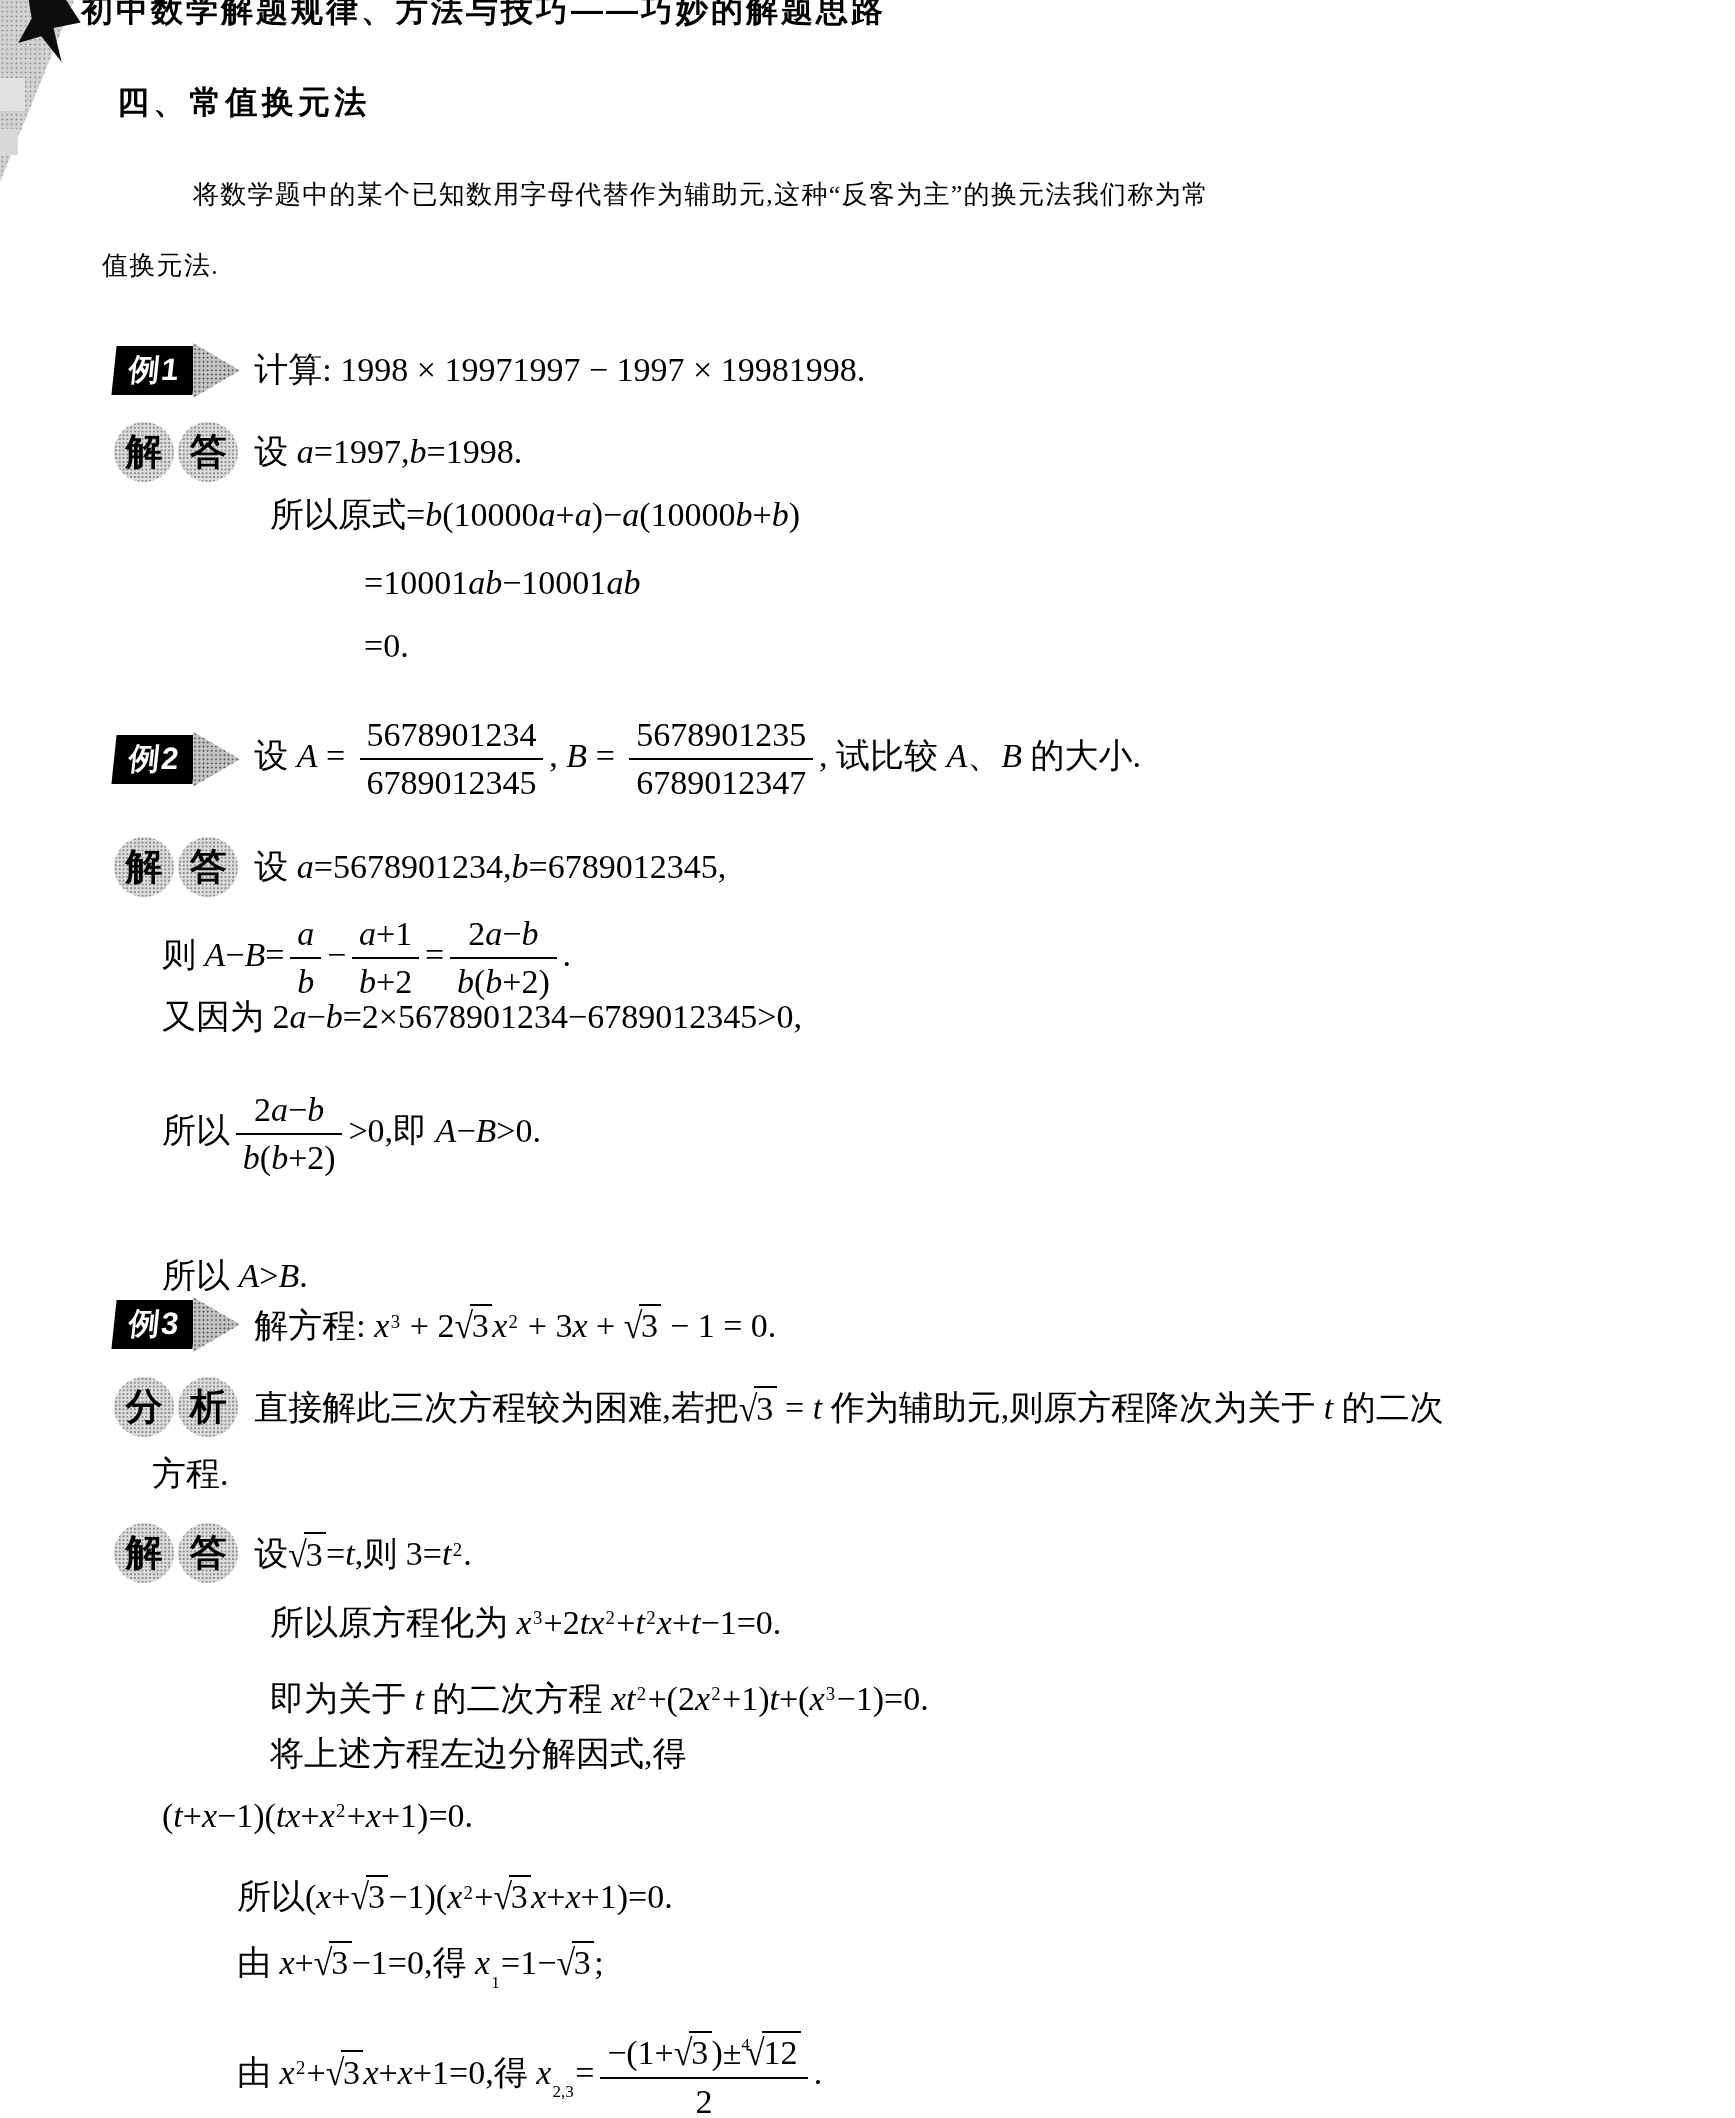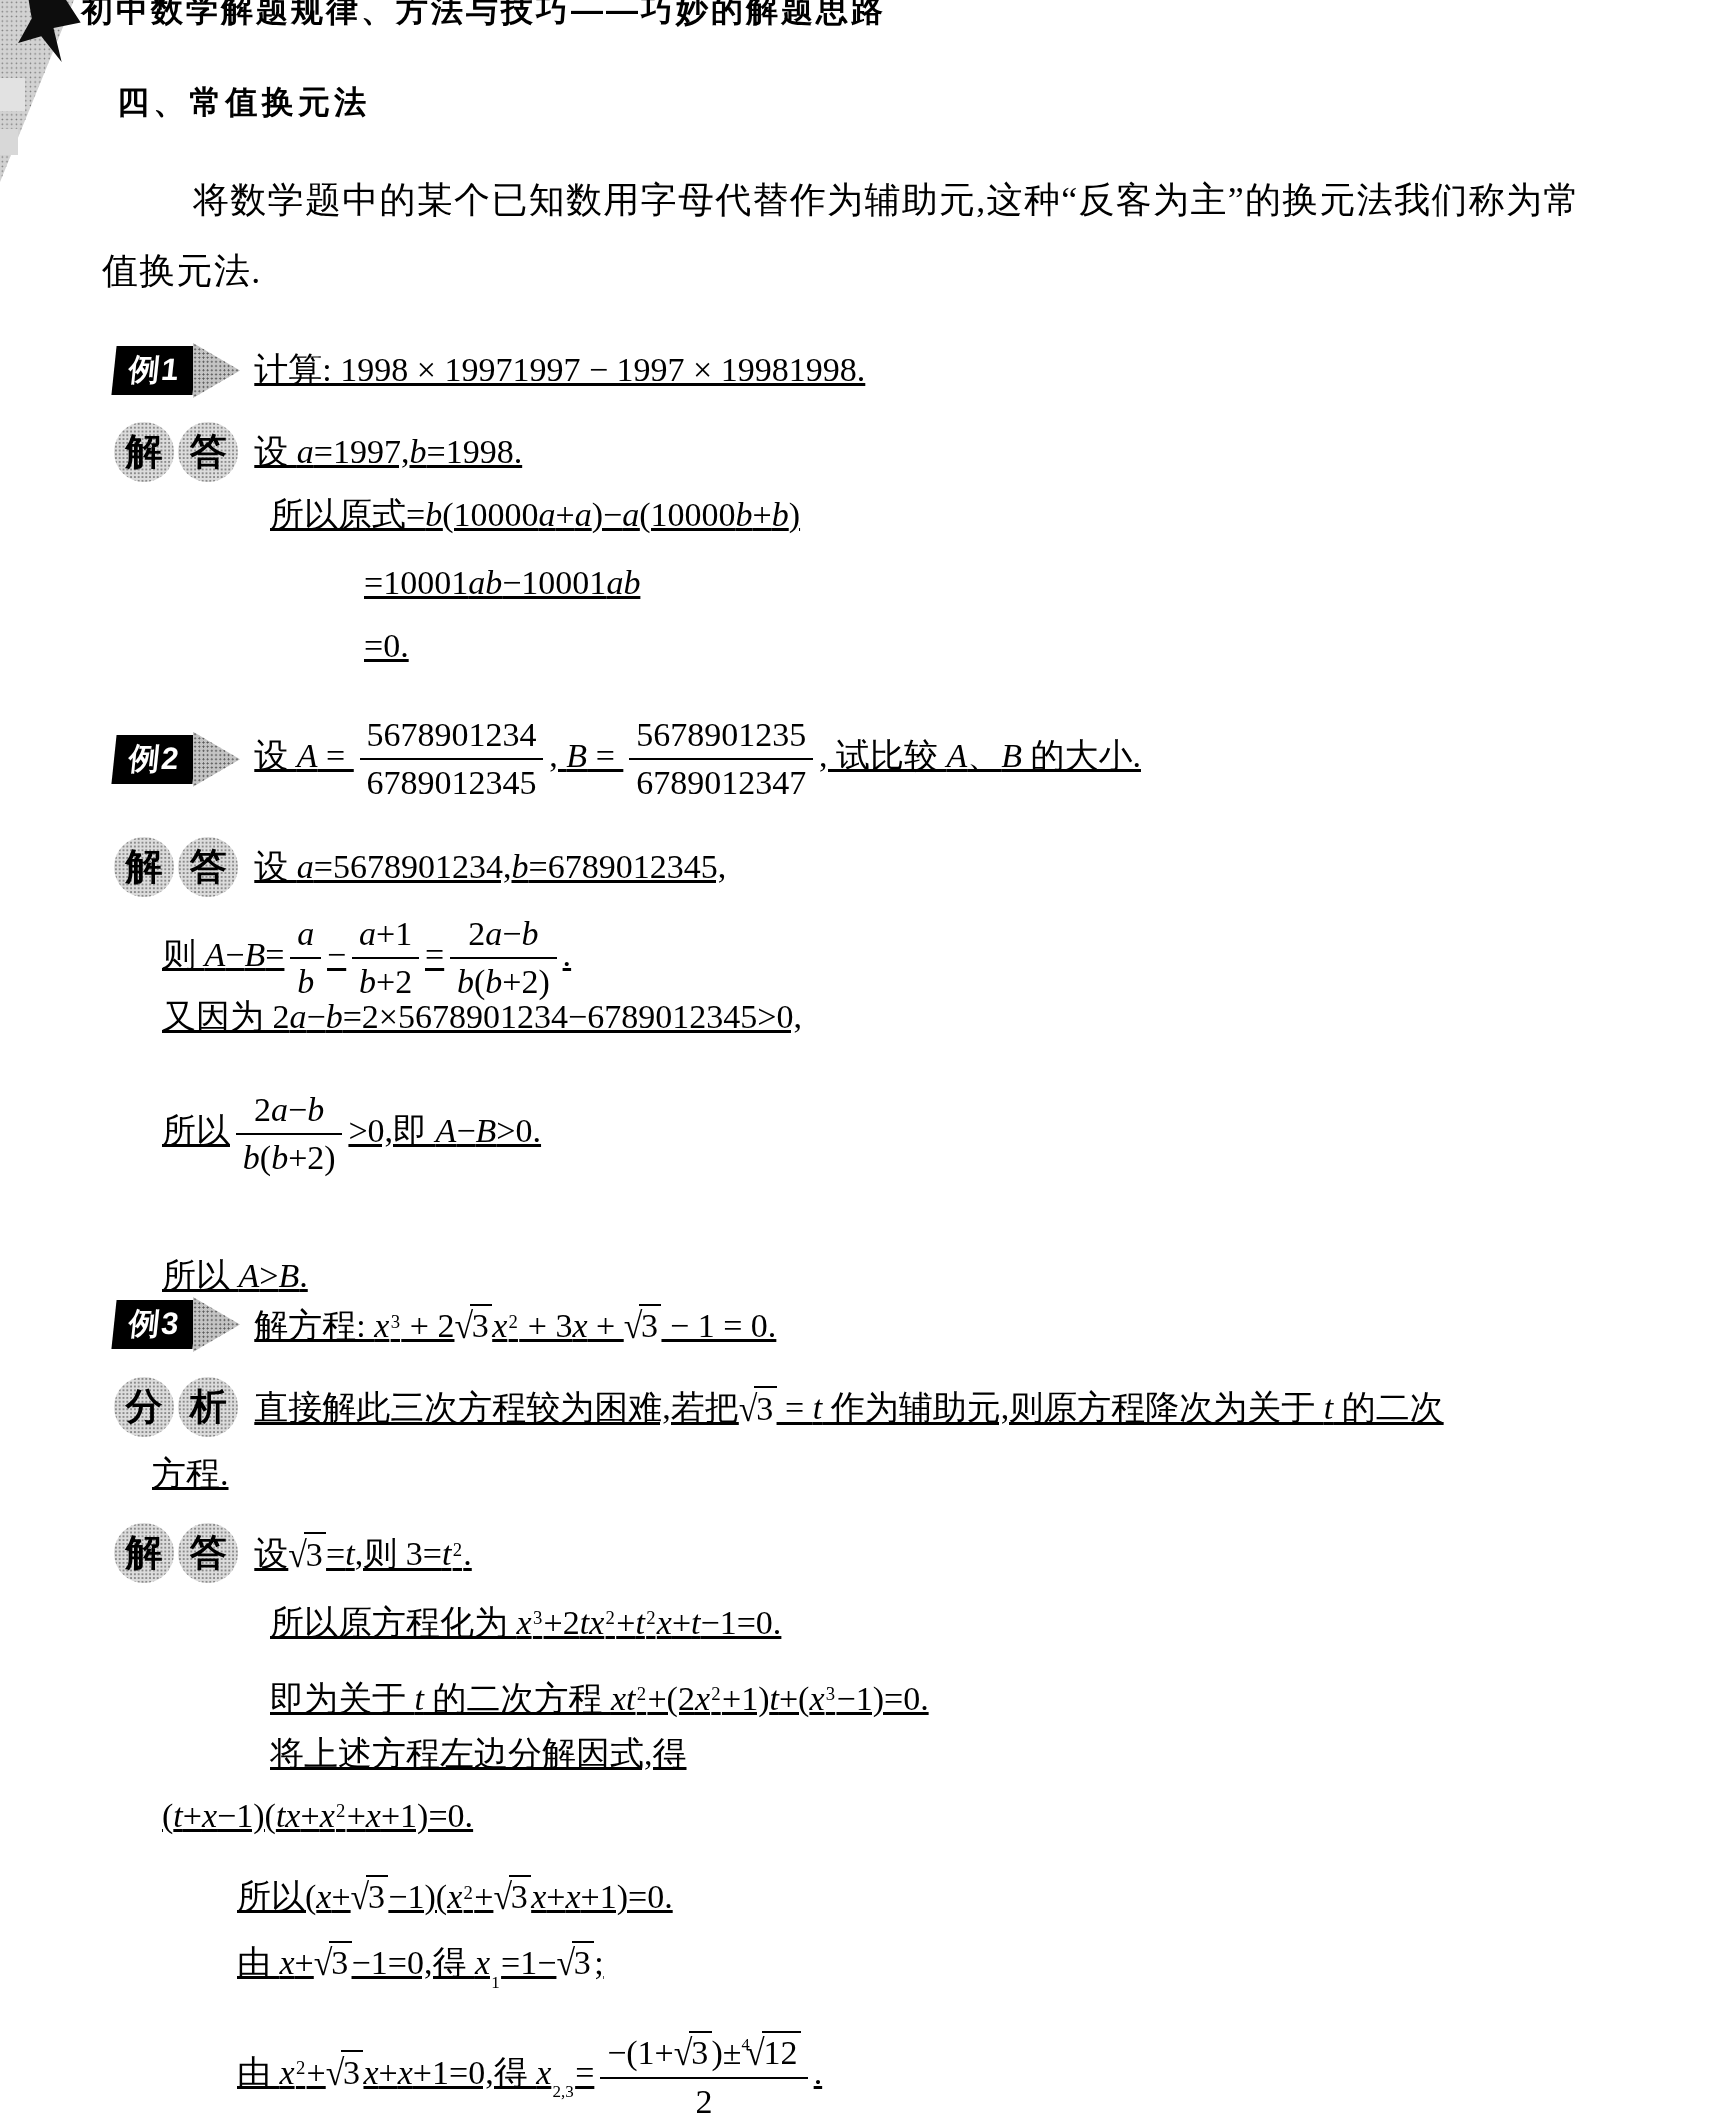--- a/index.html
+++ b/index.html
@@ -25,28 +25,28 @@
     position:absolute;left:81px;top:-11px;white-space:nowrap;
     font-family:"Liberation Sans", sans-serif;font-weight:bold;
     font-size:32px;letter-spacing:3px;color:#000;
   }
   .title{
     position:absolute;left:117px;top:81px;margin:0;white-space:nowrap;
     font-family:"Liberation Sans", sans-serif;font-weight:900;
     font-size:32px;letter-spacing:4.2px;color:#000;
   }
   .intro1,.intro2{
-    position:absolute;white-space:nowrap;font-size:36px;letter-spacing:1.3px;line-height:1.1;
+    position:absolute;white-space:nowrap;font-size:26px;letter-spacing:1.3px;line-height:1.1;
   }
   .intro1{left:193px;top:181px;}
   .intro2{left:102px;top:252px;}
   
   .ln{position:absolute;white-space:nowrap;font-size:34px;line-height:1.12;color:#000;}
   .row{display:flex;align-items:center;gap:15.3px;}
-  .mtext{white-space:nowrap;text-decoration:underline;}
+  .mtext{white-space:nowrap;}
   i{font-style:italic;}
   sup{font-size:0.55em;line-height:0;position:relative;top:0.15em;margin:0 1.3px;}
   sub{font-size:0.5em;line-height:0;position:relative;top:0.35em;margin:0 1.3px;}
   
   .sqrt{white-space:nowrap;display:inline-block;}
   .sq{display:inline-block;transform:scaleY(1.08);}
   .rad{display:inline-block;border-top:2.5px solid #000;padding:1.3px 3.4px 0 1.7px;margin-left:-3px;}
   .ridx{display:inline-block;font-size:0.48em;transform:translateY(-0.85em);margin-right:-0.22em;}
   
   .frac{display:inline-block;text-align:center;vertical-align:middle;margin:8px 6px;}

